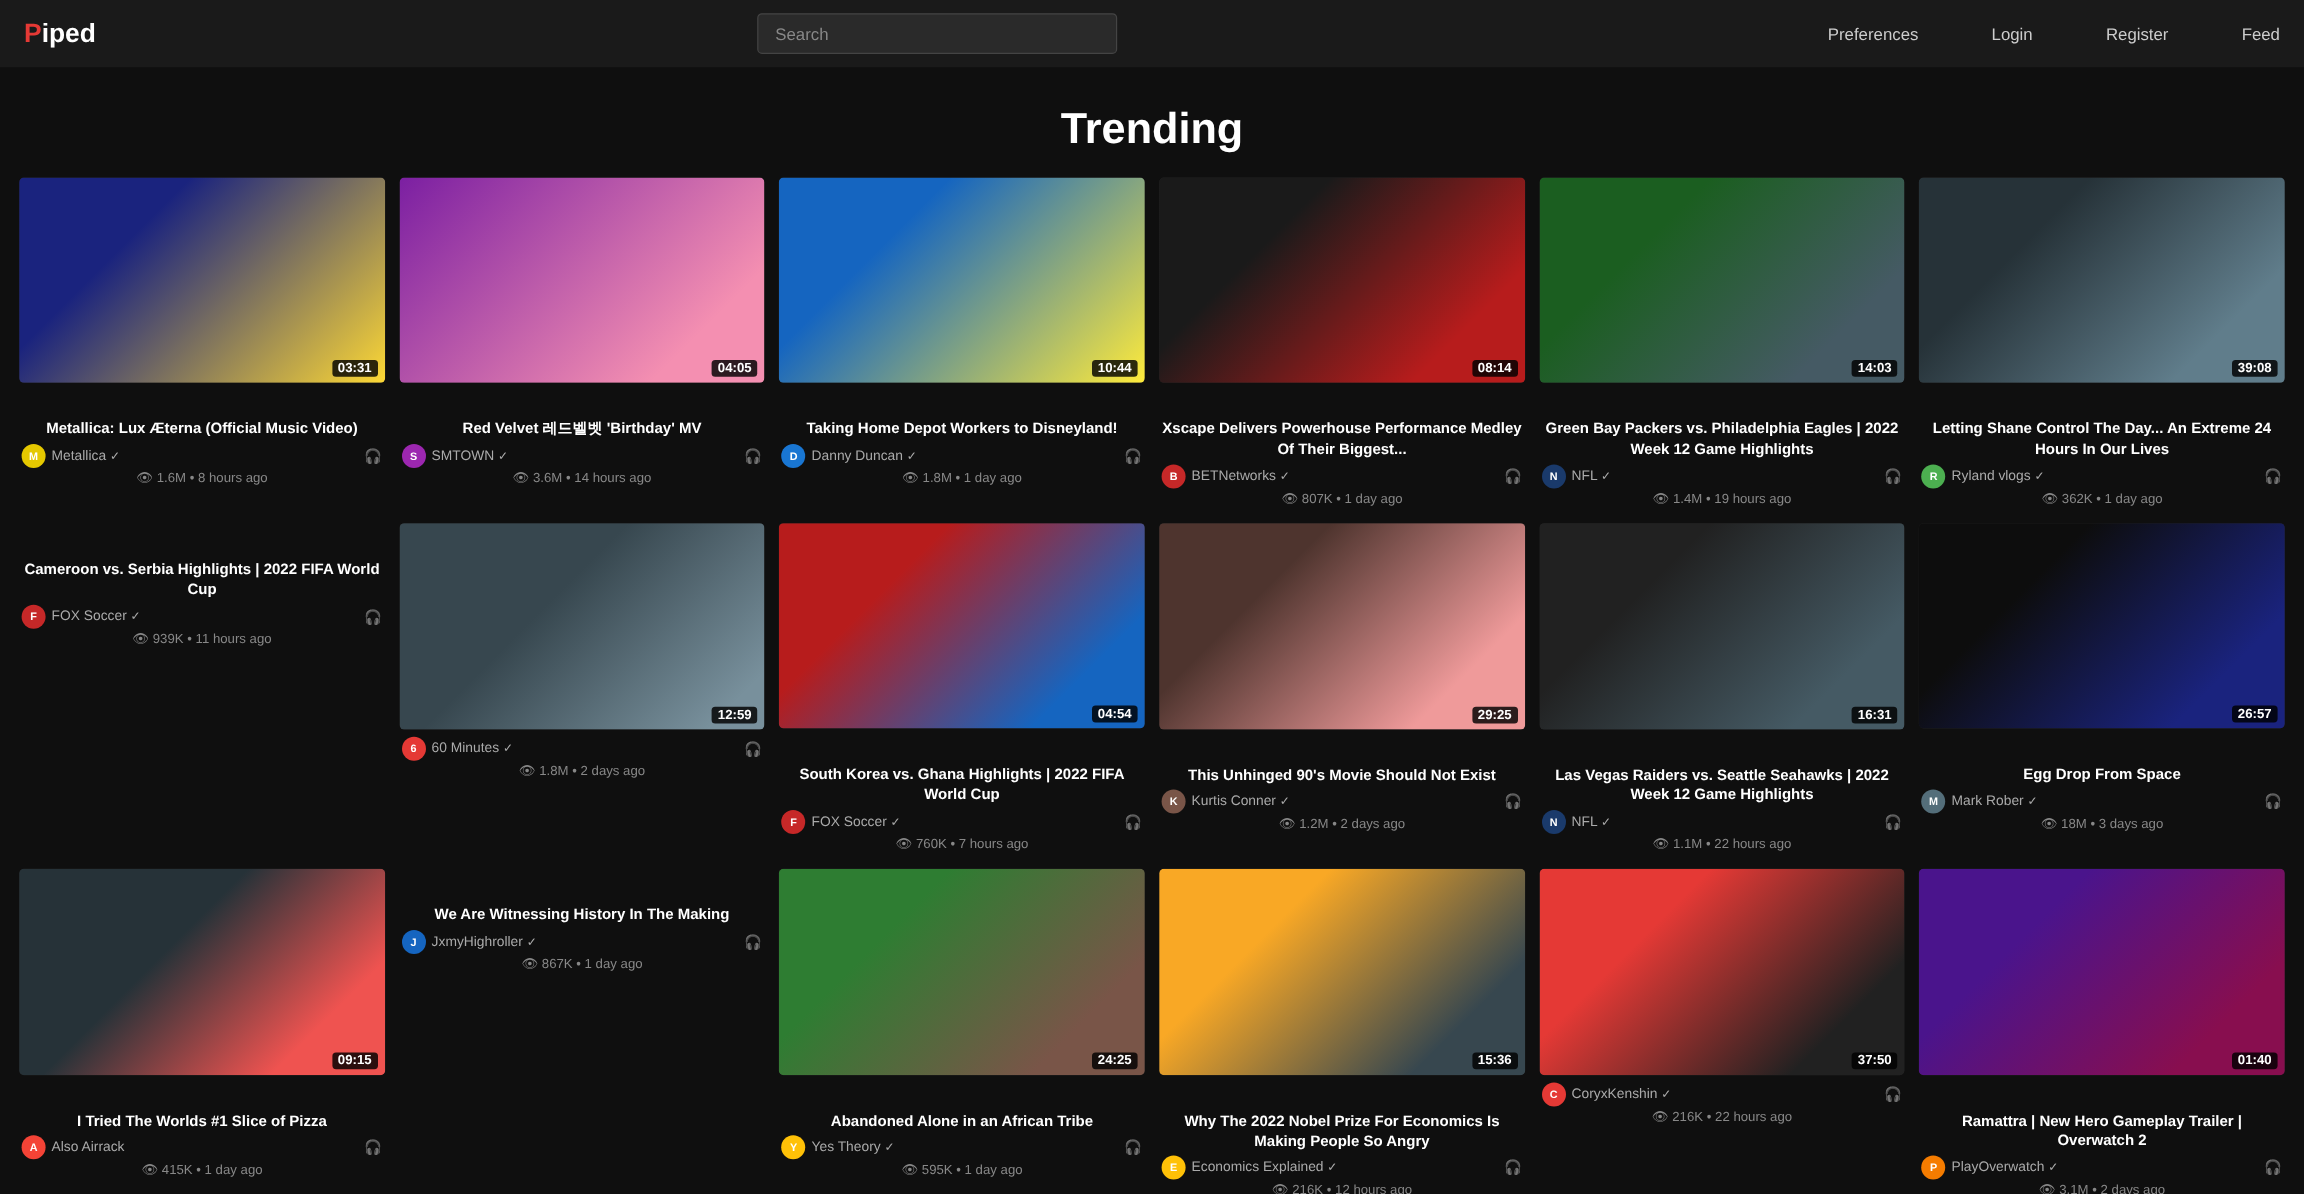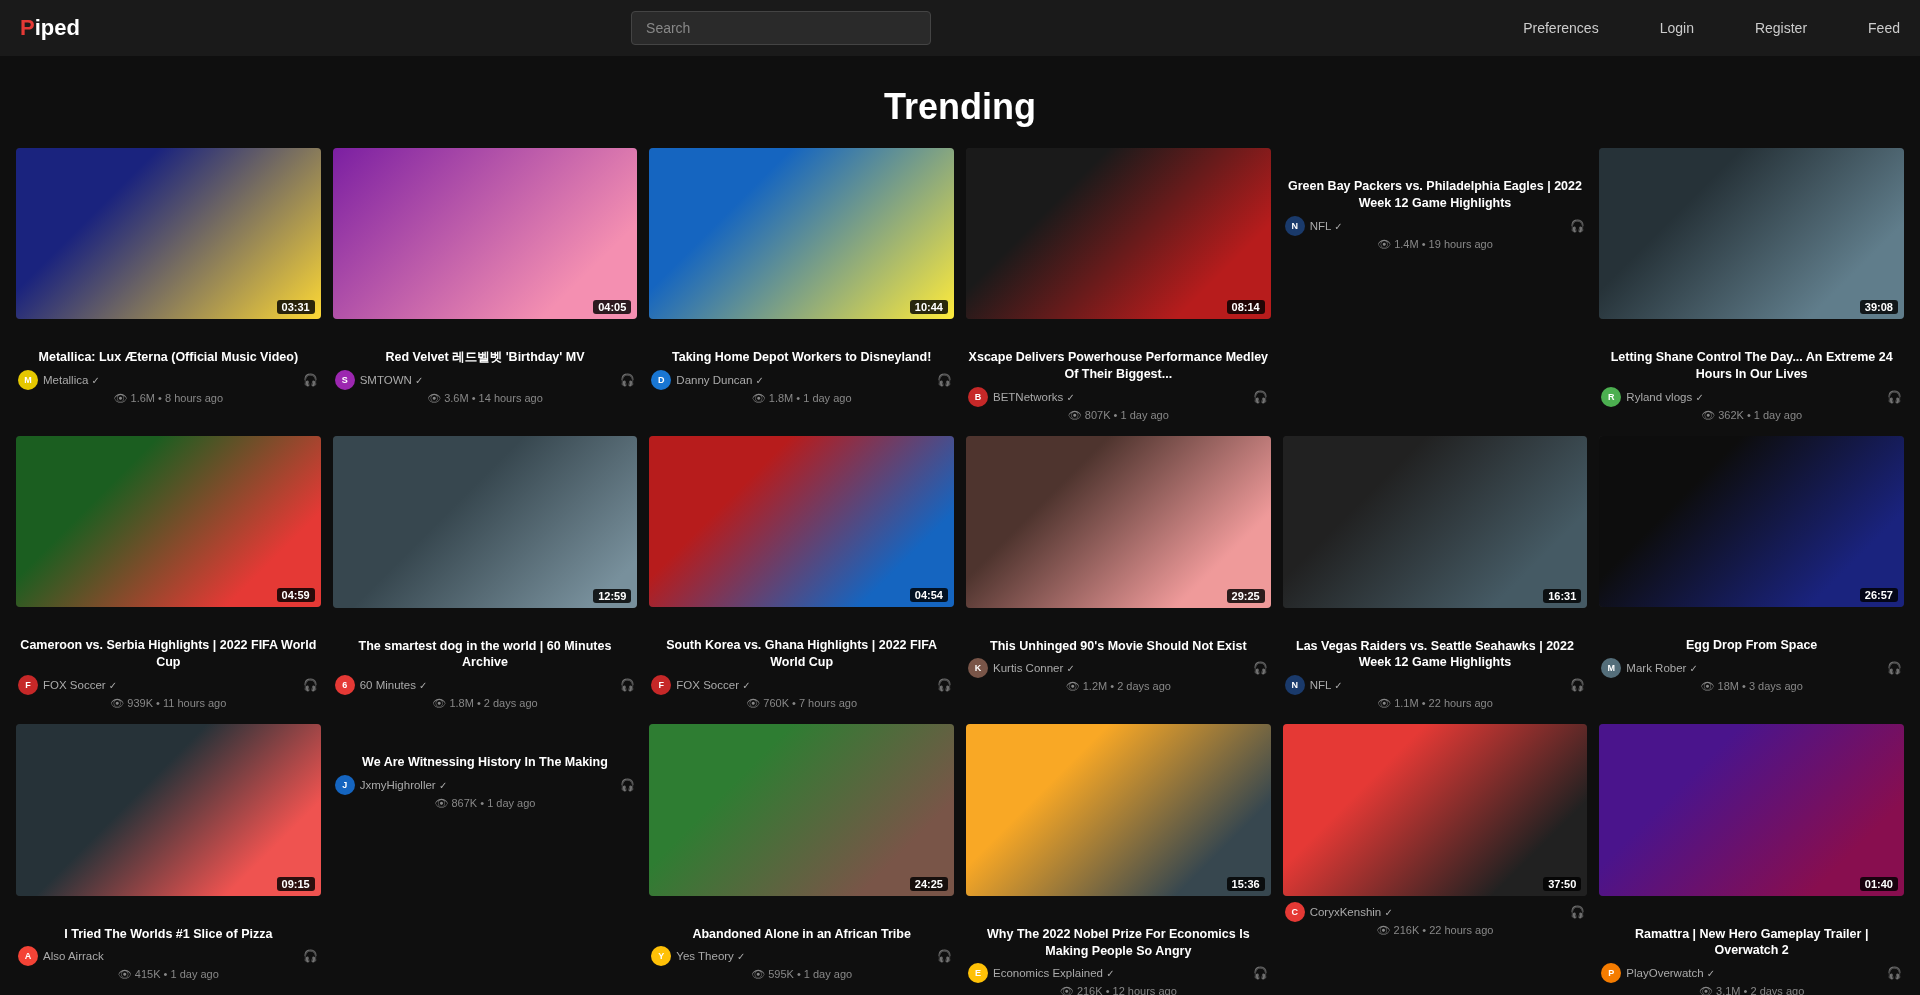--- a/index.html
+++ b/index.html
@@ -285,20 +285,24 @@
           <span class="channel-name">BETNetworks <span style="font-size:10px;color:#aaa;">✓</span></span>
         </div>
         <span class="headphone-icon">🎧</span>
       </div>
       <div class="video-meta">
         <span>👁 807K • 1 day ago</span>
       </div>
     </div>
   </div>
     <div class="video-card">
+    <div class="thumbnail-wrapper">
+      <div class="thumbnail-img th-greenbay" style="position:absolute;top:0;left:0;width:100%;height:100%;"></div>
+      <span class="duration-badge">14:03</span>
+    </div>
     <div class="video-info">
       <div class="video-title">Green Bay Packers vs. Philadelphia Eagles | 2022 Week 12 Game Highlights</div>
       <div class="channel-row">
         <div class="channel-left">
           <div class="channel-avatar av-nfl">N</div>
           <span class="channel-name">NFL <span style="font-size:10px;color:#aaa;">✓</span></span>
         </div>
         <span class="headphone-icon">🎧</span>
       </div>
       <div class="video-meta">
@@ -319,45 +323,40 @@
           <span class="channel-name">Ryland vlogs <span style="font-size:10px;color:#aaa;">✓</span></span>
         </div>
         <span class="headphone-icon">🎧</span>
       </div>
       <div class="video-meta">
         <span>👁 362K • 1 day ago</span>
       </div>
     </div>
   </div>
     <div class="video-card">
-    <div class="thumbnail-wrapper">
-      <div class="thumbnail-img th-cameroon" style="position:absolute;top:0;left:0;width:100%;height:100%;"></div>
-      <span class="duration-badge">04:59</span>
-    </div>
     <div class="video-info">
       <div class="video-title">Cameroon vs. Serbia Highlights | 2022 FIFA World Cup</div>
       <div class="channel-row">
         <div class="channel-left">
           <div class="channel-avatar av-fox">F</div>
           <span class="channel-name">FOX Soccer <span style="font-size:10px;color:#aaa;">✓</span></span>
         </div>
         <span class="headphone-icon">🎧</span>
       </div>
       <div class="video-meta">
         <span>👁 939K • 11 hours ago</span>
       </div>
     </div>
   </div>
     <div class="video-card">
     <div class="thumbnail-wrapper">
       <div class="thumbnail-img th-smartdog" style="position:absolute;top:0;left:0;width:100%;height:100%;"></div>
       <span class="duration-badge">12:59</span>
     </div>
     <div class="video-info">
-      <div class="video-title">The smartest dog in the world | 60 Minutes Archive</div>
       <div class="channel-row">
         <div class="channel-left">
           <div class="channel-avatar av-60min">6</div>
           <span class="channel-name">60 Minutes <span style="font-size:10px;color:#aaa;">✓</span></span>
         </div>
         <span class="headphone-icon">🎧</span>
       </div>
       <div class="video-meta">
         <span>👁 1.8M • 2 days ago</span>
       </div>

